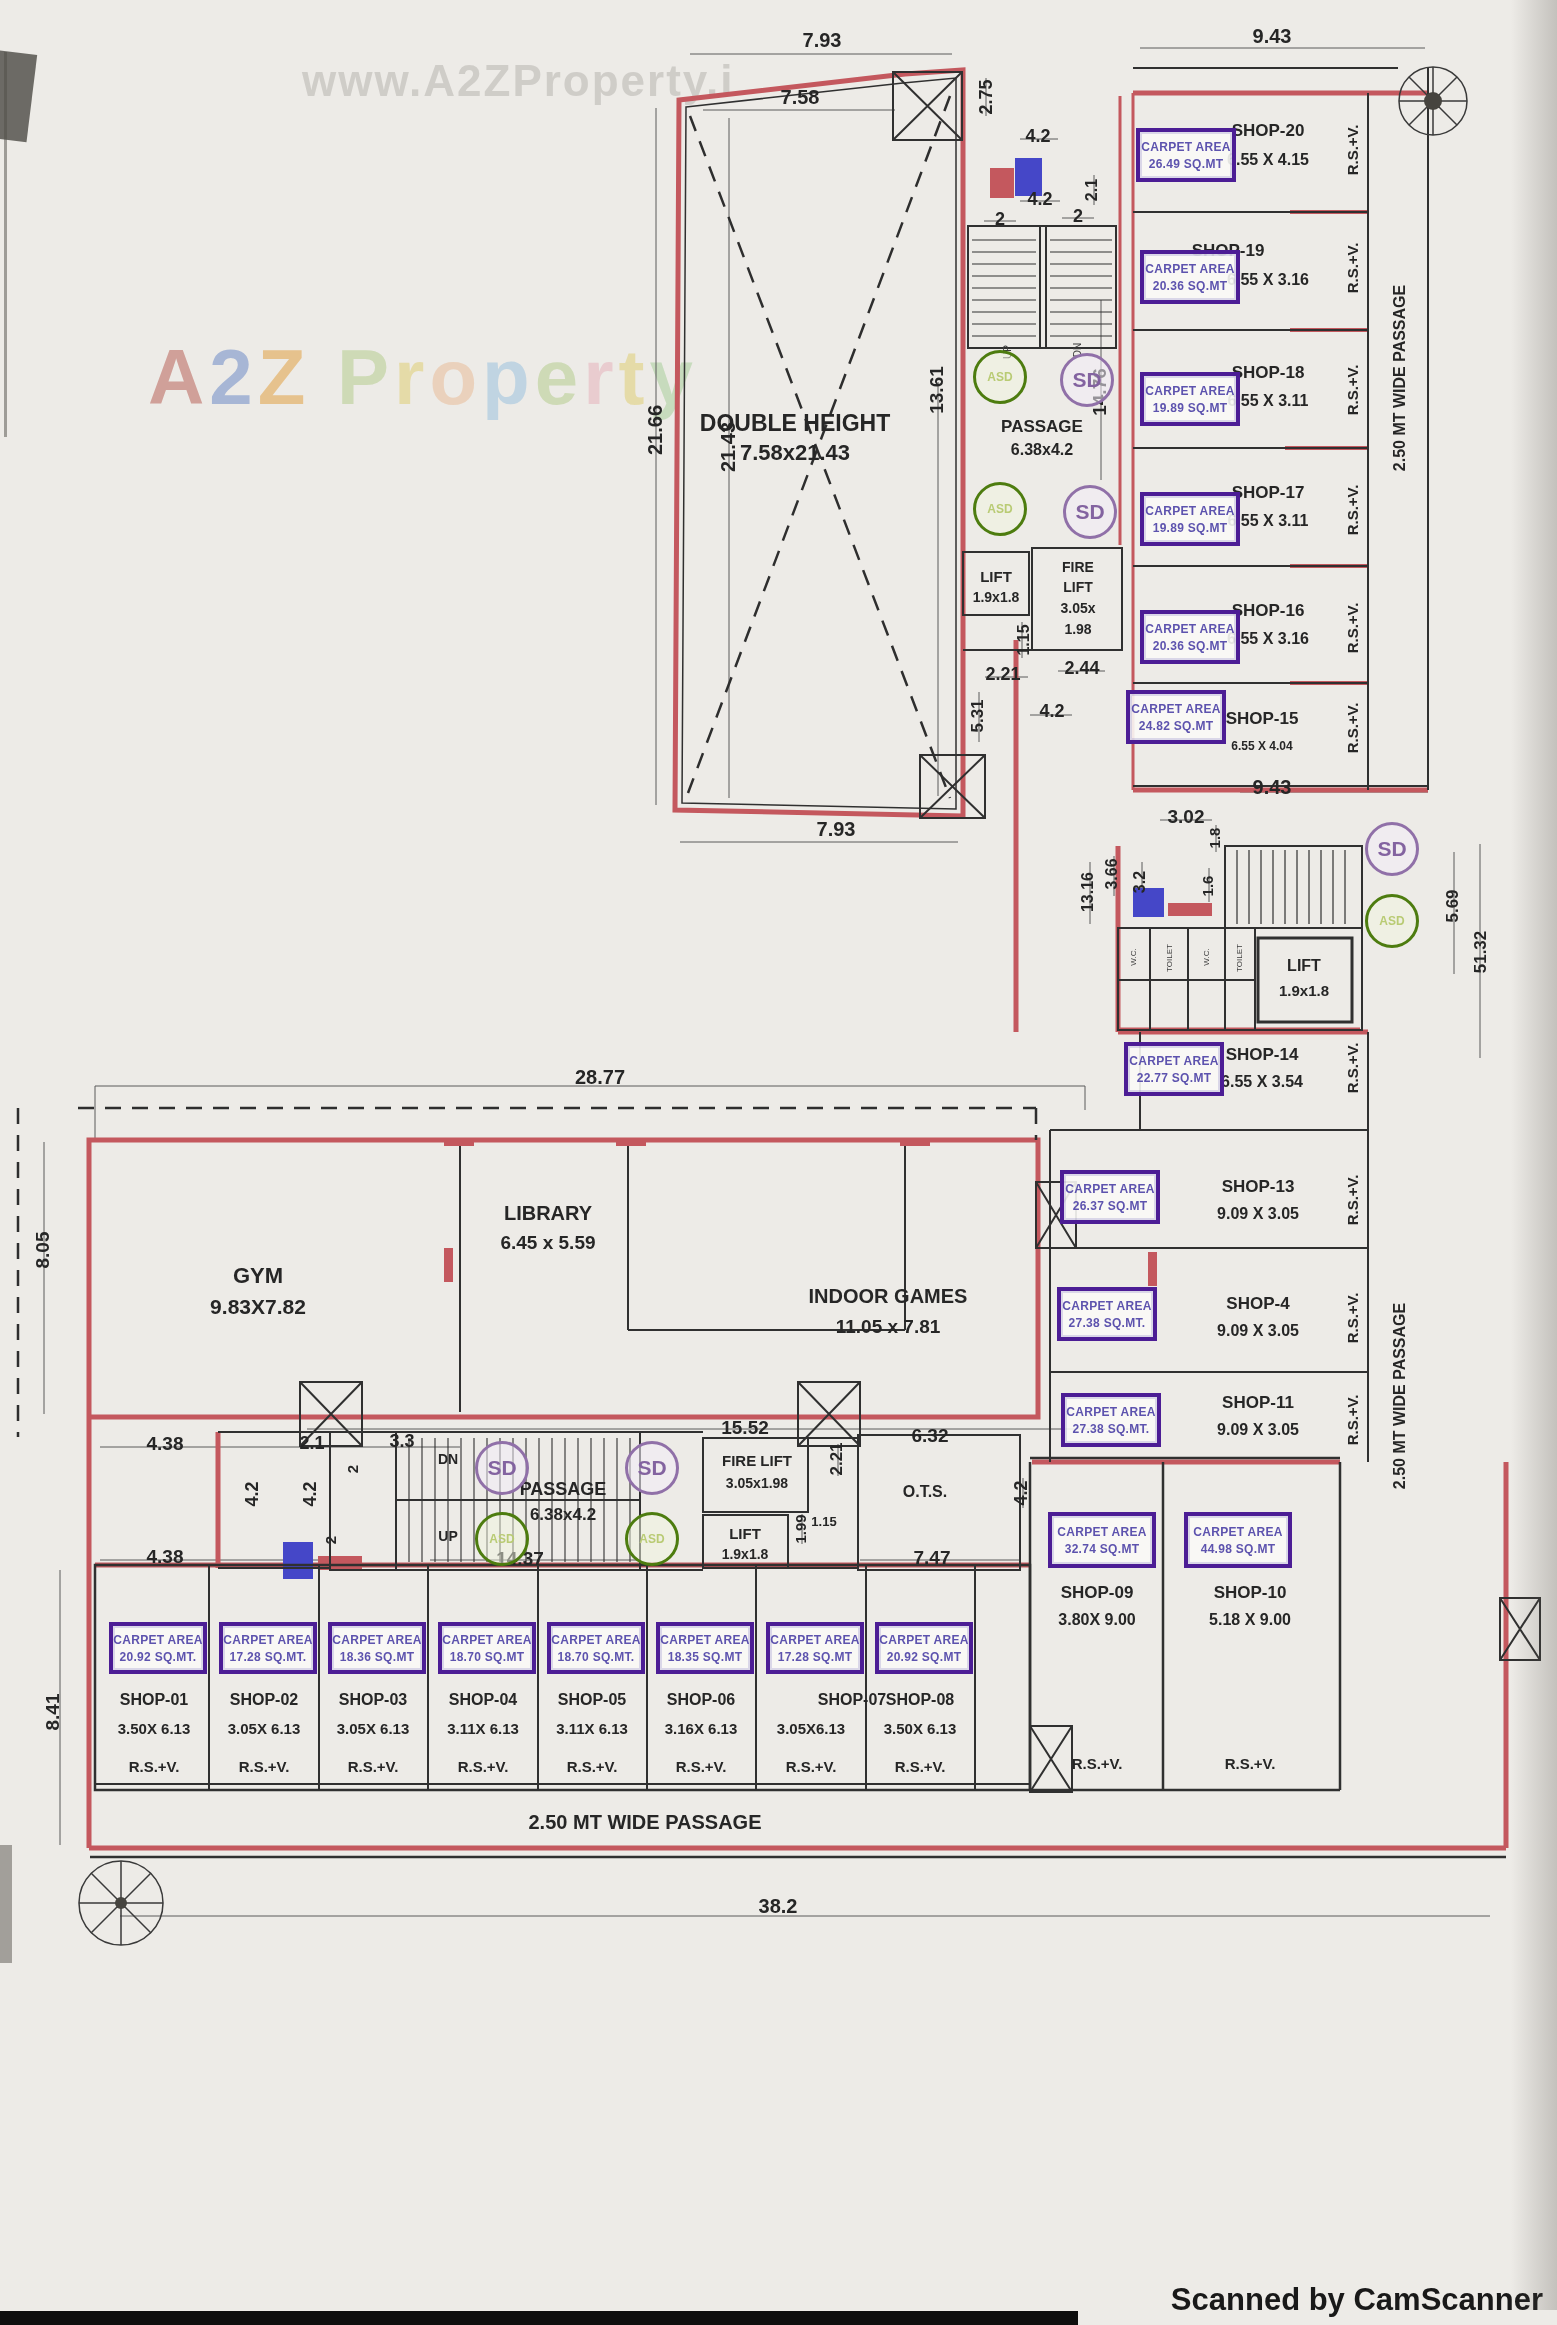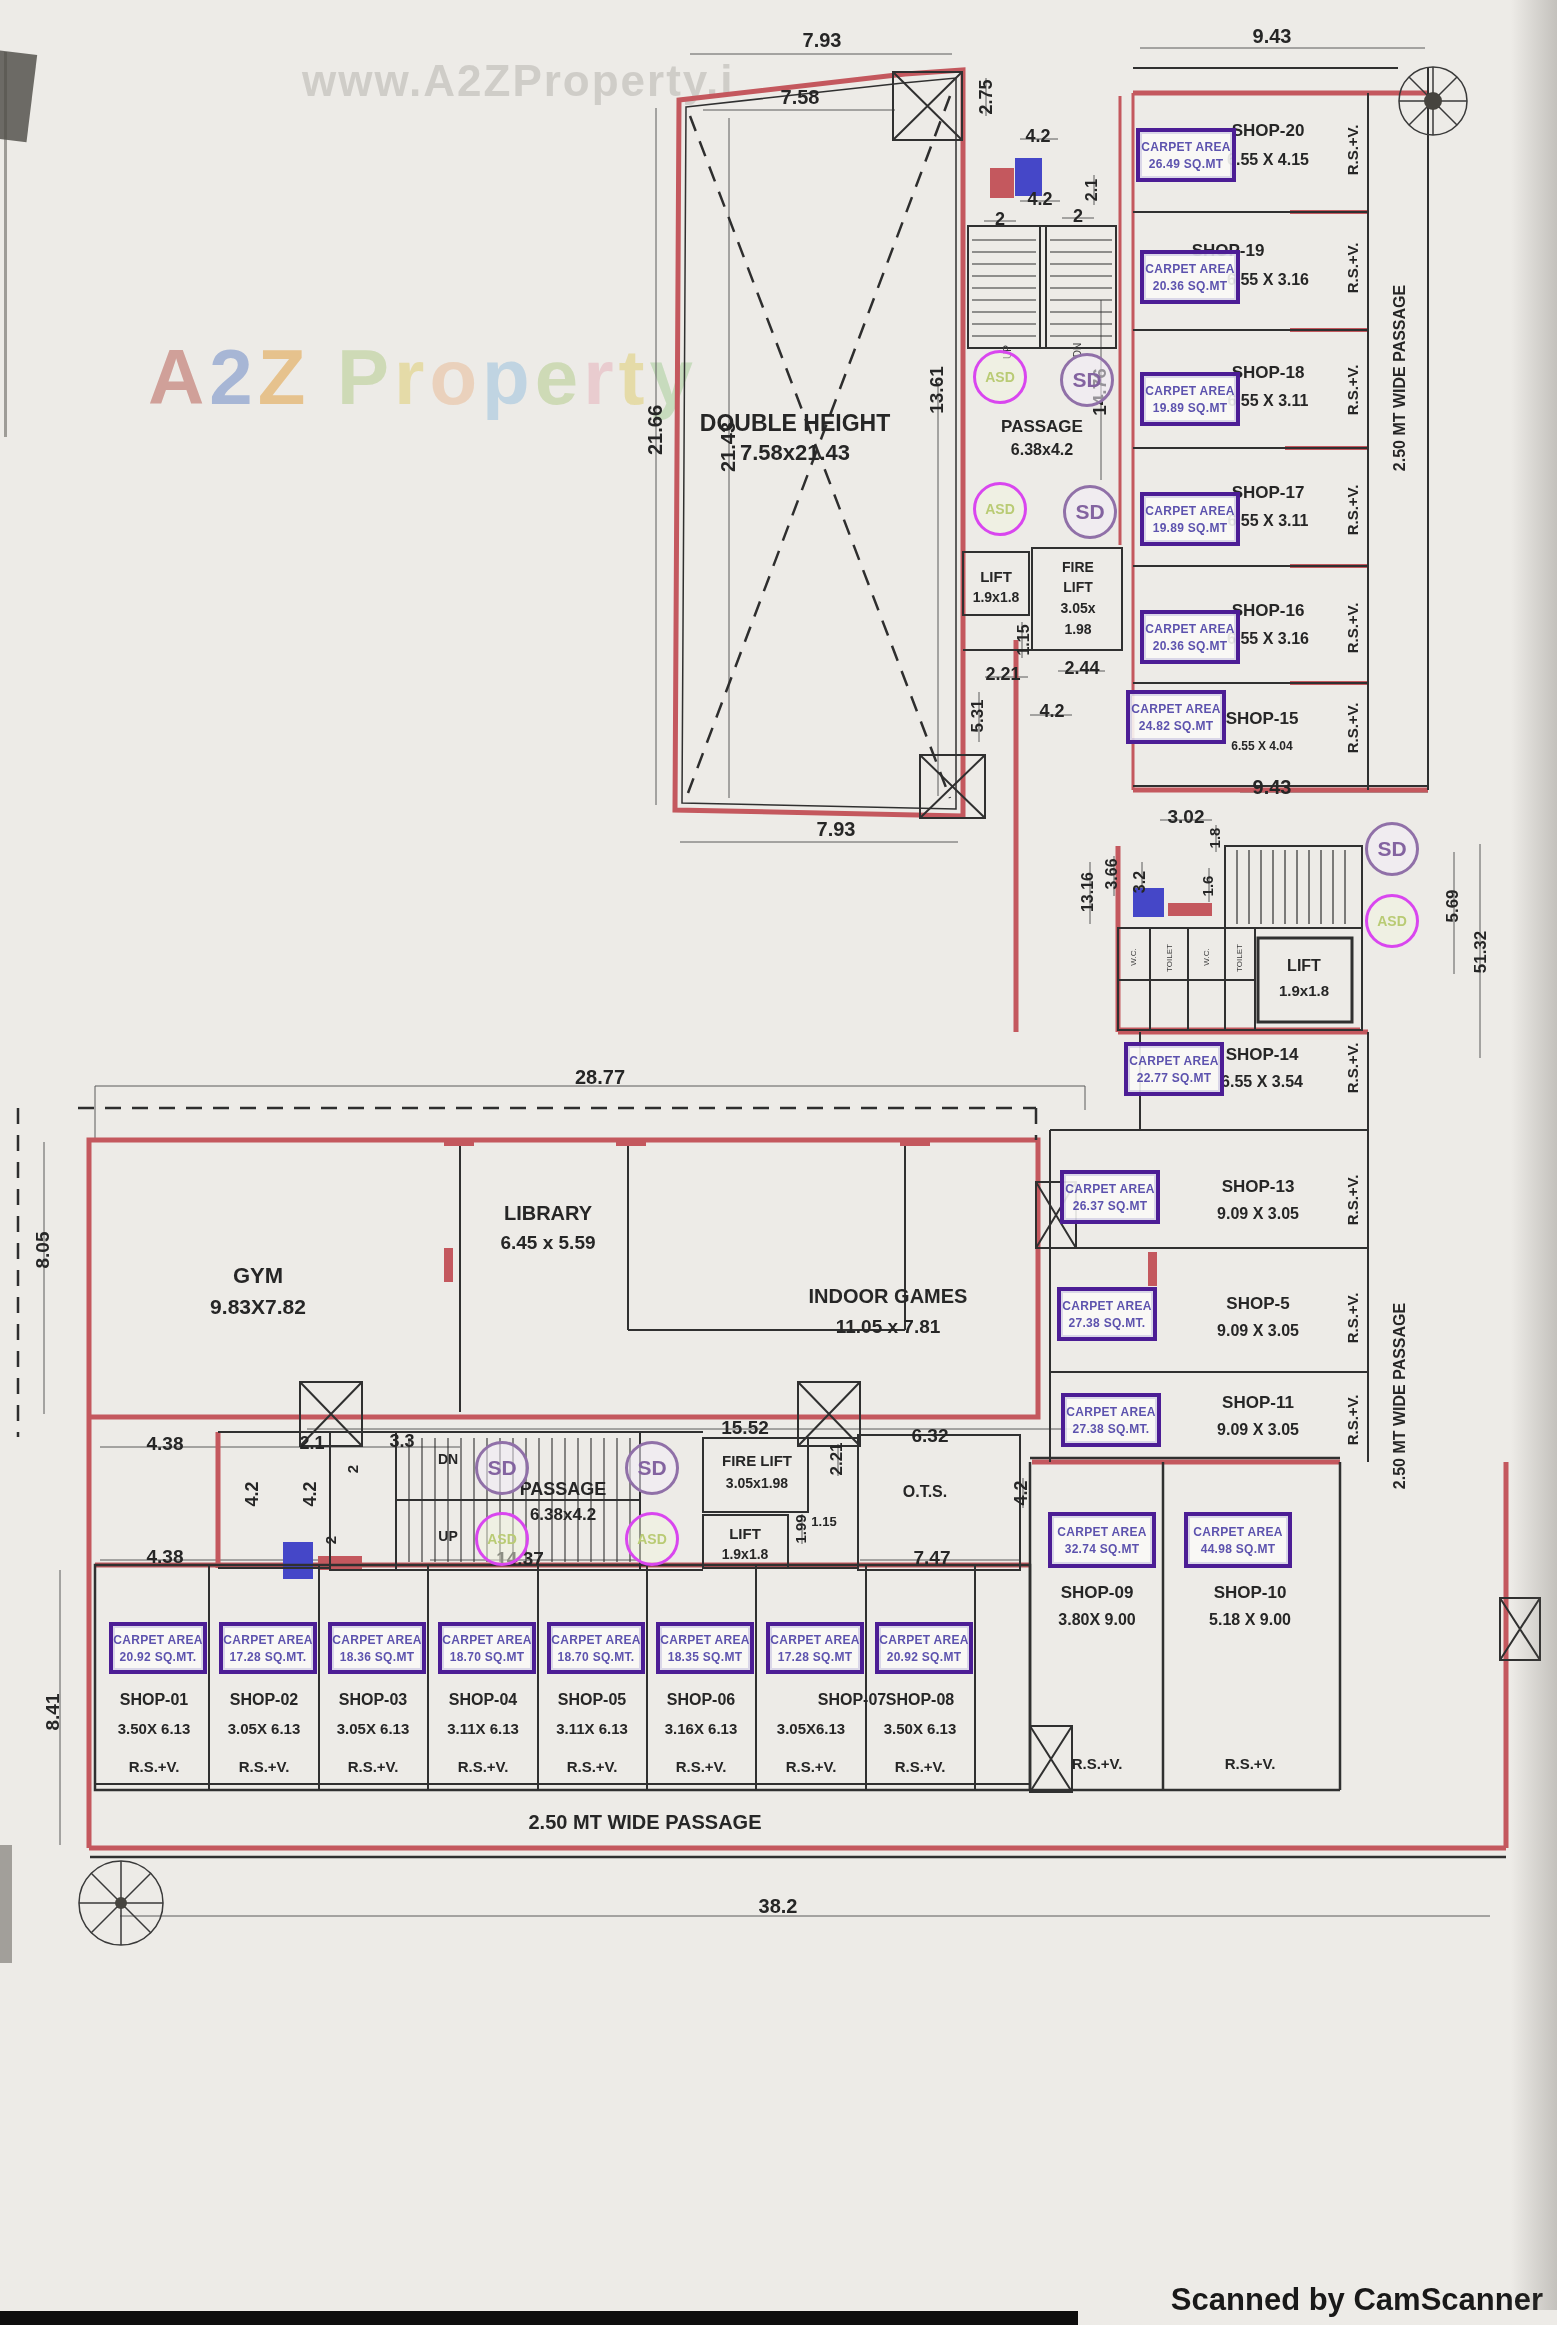--- a/index.html
+++ b/index.html
@@ -10,21 +10,21 @@
        color:#262626;line-height:1;}
   .lbl.rot{transform:translate(-50%,-50%) rotate(-90deg);}
   .lbl.tiny{font-weight:400;color:#3c3c3c;}
   .carpet{position:absolute;border:4px solid #4c1d95;box-shadow:inset 0 0 0 2px rgba(110,100,185,.22);
           background:rgba(250,249,246,.9);display:flex;flex-direction:column;align-items:center;
           justify-content:center;color:#5d53ae;font-weight:700;text-align:center;gap:3px;}
   .carpet span{font-size:12px;letter-spacing:.3px;}
   .badge{position:absolute;border-radius:50%;display:flex;align-items:center;justify-content:center;
          font-weight:700;transform:translate(-50%,-50%);width:48px;height:48px;}
   .badge.sd{border:3px solid #9070a8;color:#8363a0;background:rgba(243,237,247,.55);font-size:21px;}
-  .badge.asd{border:3px solid #d946ef;color:#b9cb74;background:rgba(241,246,223,.5);font-size:14px;}
+  .badge.asd{border:3px solid #4d7c0f;color:#b9cb74;background:rgba(241,246,223,.5);font-size:12px;}
   .wm-top{position:absolute;left:302px;top:56px;font-size:44px;font-weight:700;
           color:rgba(150,148,142,.34);letter-spacing:2px;}
   .wm-logo{position:absolute;left:148px;top:332px;font-size:78px;font-weight:700;opacity:.55;
            letter-spacing:5px;}
   #title-block{position:absolute;left:48px;top:1996px;color:#1d1d1d;}
   #title-block .tb-title{font-size:40px;font-weight:700;letter-spacing:1px;border-bottom:4px solid #1d1d1d;
            padding-bottom:4px;display:inline-block;}
   #title-block .tb-line{font-size:27px;font-weight:700;margin-top:13px;letter-spacing:.5px;}
   .scan-bar{position:absolute;left:0;top:2311px;width:1078px;height:14px;background:#0e0e0e;}
   .scan-credit{position:absolute;right:14px;top:2282px;font-size:31px;font-weight:700;color:#191919;}
@@ -215,21 +215,21 @@
       <div class="lbl" style="left: 1268px; top: 492px; font-size: 17px;">SHOP-17</div>
       <div class="lbl" style="left: 1268px; top: 521px; font-size: 16px;">6.55 X 3.11</div>
       <div class="lbl" style="left: 1268px; top: 610px; font-size: 17px;">SHOP-16</div>
       <div class="lbl" style="left: 1268px; top: 639px; font-size: 16px;">6.55 X 3.16</div>
       <div class="lbl" style="left: 1262px; top: 718px; font-size: 17px;">SHOP-15</div>
       <div class="lbl" style="left: 1262px; top: 746px; font-size: 12px;">6.55 X 4.04</div>
       <div class="lbl" style="left: 1262px; top: 1054px; font-size: 17px;">SHOP-14</div>
       <div class="lbl" style="left: 1262px; top: 1082px; font-size: 16px;">6.55 X 3.54</div>
       <div class="lbl" style="left: 1258px; top: 1186px; font-size: 17px;">SHOP-13</div>
       <div class="lbl" style="left: 1258px; top: 1214px; font-size: 16px;">9.09 X 3.05</div>
-      <div class="lbl" style="left: 1258px; top: 1303px; font-size: 17px;">SHOP-5</div>
+      <div class="lbl" style="left: 1258px; top: 1303px; font-size: 17px;">SHOP-4</div>
       <div class="lbl" style="left: 1258px; top: 1331px; font-size: 16px;">9.09 X 3.05</div>
       <div class="lbl" style="left: 1258px; top: 1402px; font-size: 17px;">SHOP-11</div>
       <div class="lbl" style="left: 1258px; top: 1430px; font-size: 16px;">9.09 X 3.05</div>
       <div class="lbl rot" style="left: 1352px; top: 150px; font-size: 15px;">R.S.+V.</div>
       <div class="lbl rot" style="left: 1352px; top: 268px; font-size: 15px;">R.S.+V.</div>
       <div class="lbl rot" style="left: 1352px; top: 390px; font-size: 15px;">R.S.+V.</div>
       <div class="lbl rot" style="left: 1352px; top: 510px; font-size: 15px;">R.S.+V.</div>
       <div class="lbl rot" style="left: 1352px; top: 628px; font-size: 15px;">R.S.+V.</div>
       <div class="lbl rot" style="left: 1352px; top: 728px; font-size: 15px;">R.S.+V.</div>
       <div class="lbl rot" style="left: 1352px; top: 1068px; font-size: 15px;">R.S.+V.</div>

